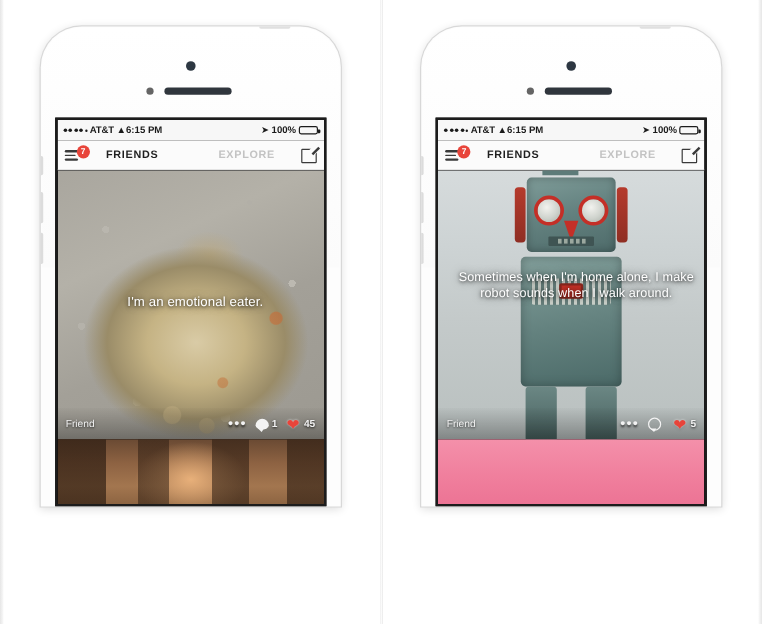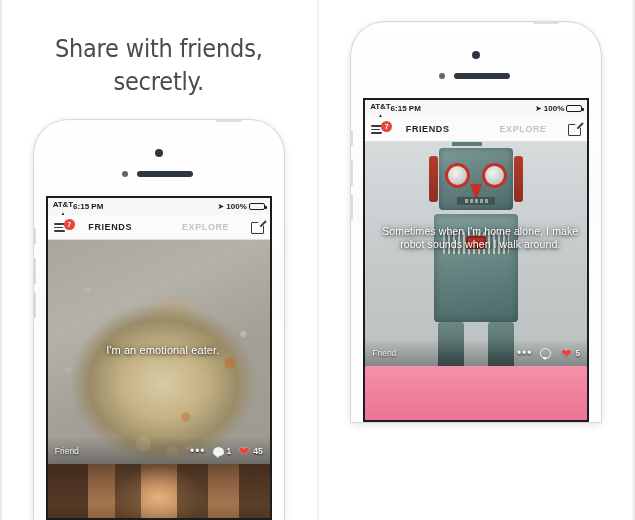--- a/index.html
+++ b/index.html
@@ -153,21 +153,21 @@
   .statusbar {
     height: 17px;
     background: #f7f7f7;
     display: flex;
     align-items: center;
     padding: 0 5px;
     font-size: 8px;
     color: #1a1a1a;
     font-family: "Liberation Sans", sans-serif;
   }
-  .sb-left  { display: flex; align-items: center; gap: 2px; flex-direction: column; }
+  .sb-left  { display: flex; align-items: center; gap: 2px; }
   .sb-mid   { flex: 1; font-weight: bold; font-size: 8px; }
   .sb-right { display: flex; align-items: center; gap: 2px; }
 
   .dots { display: flex; gap: 1.5px; align-items: center; }
   .dot { width: 3px; height: 3px; border-radius: 50%; background: #1a1a1a; }
   .dot.hollow { background: transparent; border: 1px solid #1a1a1a; width: 2px; height: 2px; }
 
   .carrier { font-size: 8px; font-weight: bold; letter-spacing: -0.1px; }
 
   .wifi-ic { font-size: 8px; line-height: 1; }
@@ -535,21 +535,20 @@
   }
 </style>
 </head>
 <body>
 
 <div class="screens">
 
   <div class="edge-left"></div>
 
   <div class="panel">
-    <div class="headline">Share with friends, secretly.</div>
 
     <div class="phone">
       <div class="phone-side-btn btn-silent"></div>
       <div class="phone-side-btn btn-vup"></div>
       <div class="phone-side-btn btn-vdn"></div>
       <div class="phone-power"></div>
       <div class="camera"></div>
       <div class="sensor"></div>
       <div class="speaker"></div>
 

